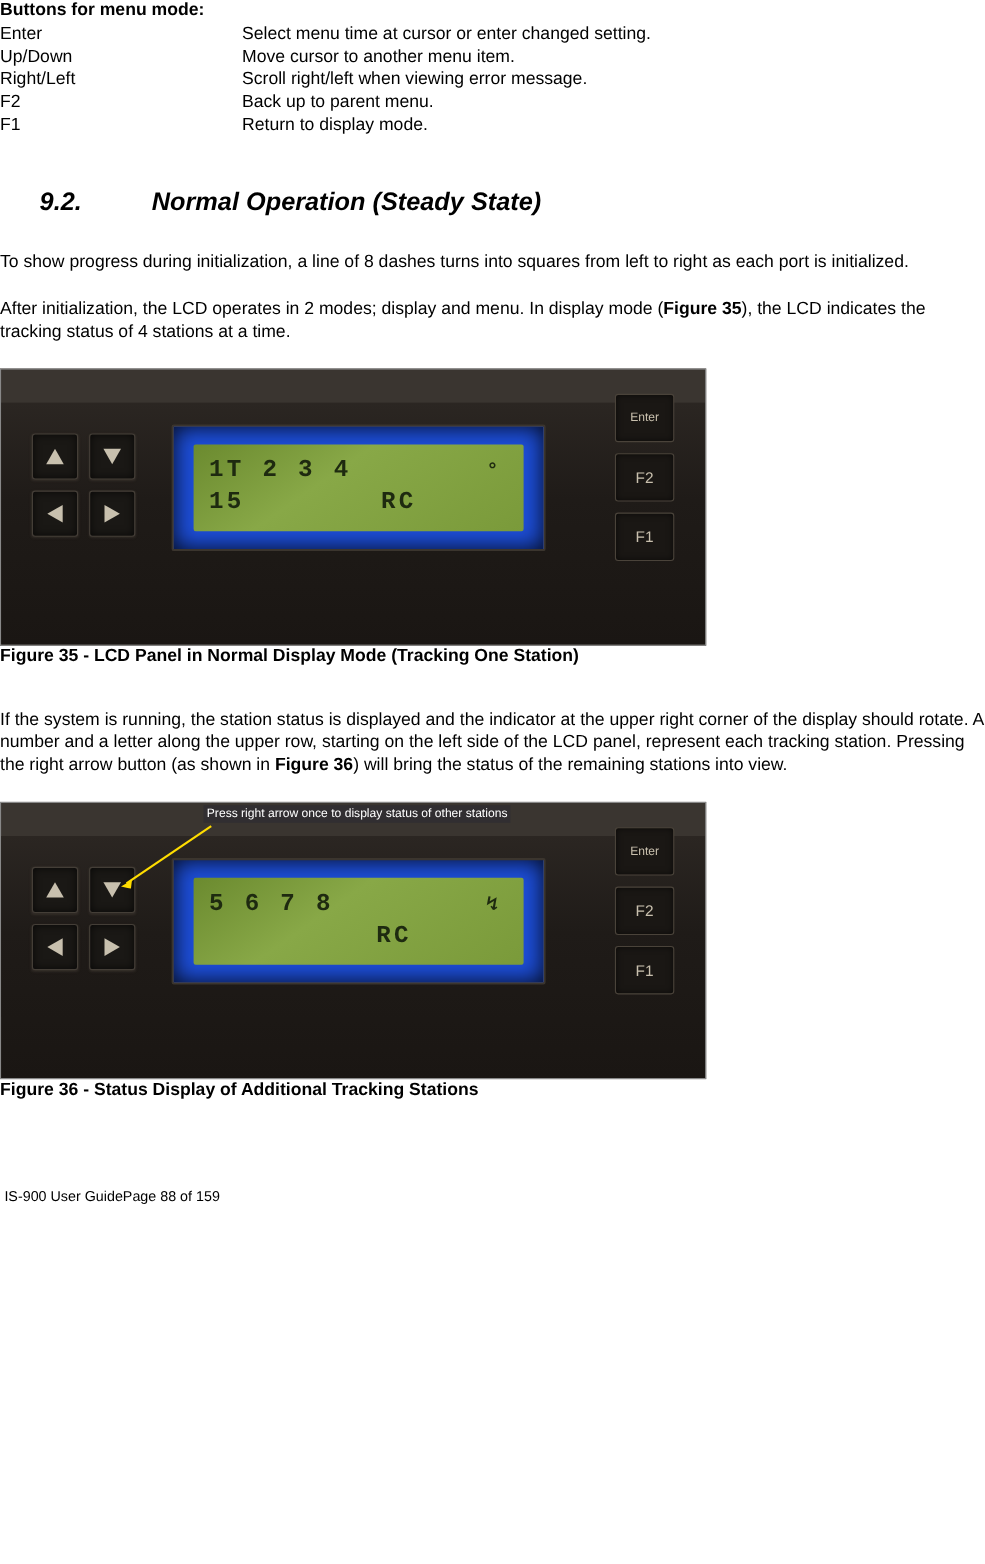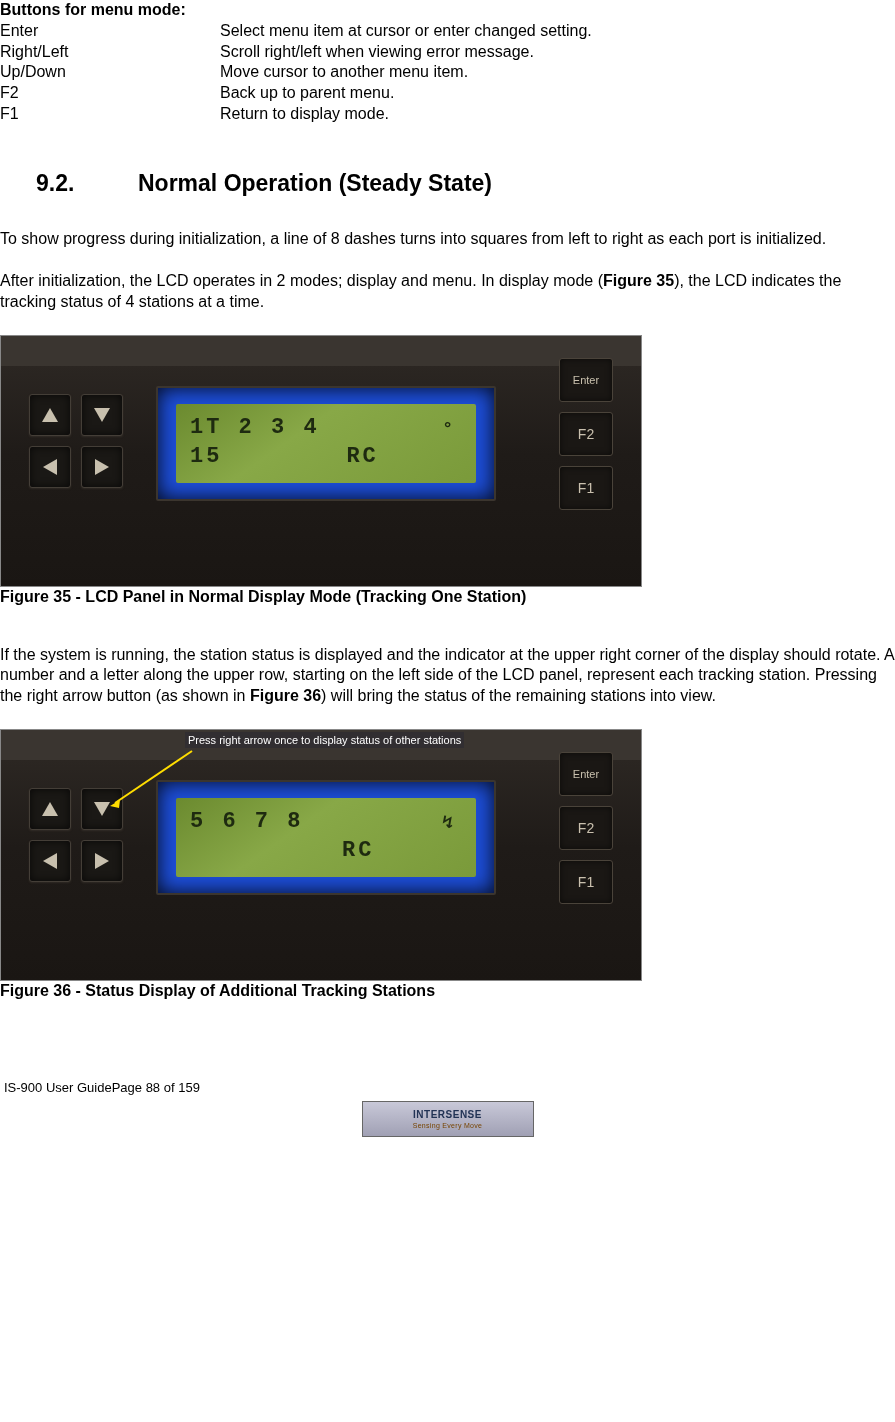--- a/index.html
+++ b/index.html
@@ -22,20 +22,21 @@
     }
     .button-key {
       width: 220px;
       flex-shrink: 0;
     }
     .button-desc {
       flex: 1;
     }
     h2.section-heading {
       font-family: Arial, Helvetica, sans-serif;
+      font-style: italic;
       font-weight: bold;
       font-size: 23px;
       margin-top: 44px;
       margin-bottom: 30px;
       padding-left: 36px;
     }
     .section-heading .num {
       display: inline-block;
       width: 102px;
     }
@@ -217,29 +218,29 @@
       font-weight: normal;
     }
   </style>
 </head>
 <body>
 
 <div class="content">
   <div class="bold">Buttons for menu mode:</div>
   <div class="button-row">
     <div class="button-key">Enter</div>
-    <div class="button-desc">Select menu item at cursor or enter changed setting.</div>
+    <div class="button-desc">Select menu time at cursor or enter changed setting.</div>
+  </div>
+  <div class="button-row">
+    <div class="button-key">Up/Down</div>
+    <div class="button-desc">Move cursor to another menu item.</div>
   </div>
   <div class="button-row">
     <div class="button-key">Right/Left</div>
     <div class="button-desc">Scroll right/left when viewing error message.</div>
-  </div>
-  <div class="button-row">
-    <div class="button-key">Up/Down</div>
-    <div class="button-desc">Move cursor to another menu item.</div>
   </div>
   <div class="button-row">
     <div class="button-key">F2</div>
     <div class="button-desc">Back up to parent menu.</div>
   </div>
   <div class="button-row">
     <div class="button-key">F1</div>
     <div class="button-desc">Return to display mode.</div>
   </div>
 
@@ -327,19 +328,13 @@
       <div class="func-btn">F2</div>
       <div class="func-btn">F1</div>
     </div>
   </div>
   <p class="figure-caption">Figure 36 - Status Display of Additional Tracking Stations</p>
 
   <div class="footer">
     <div>IS-900 User Guide</div>
     <div>Page 88 of 159</div>
   </div>
-  <div class="logo-wrap">
-    <div class="logo">
-      <span>INTERSENSE</span>
-      <span class="logo-sub">Sensing Every Move</span>
-    </div>
-  </div>
 </div>
 
 </body></html>

